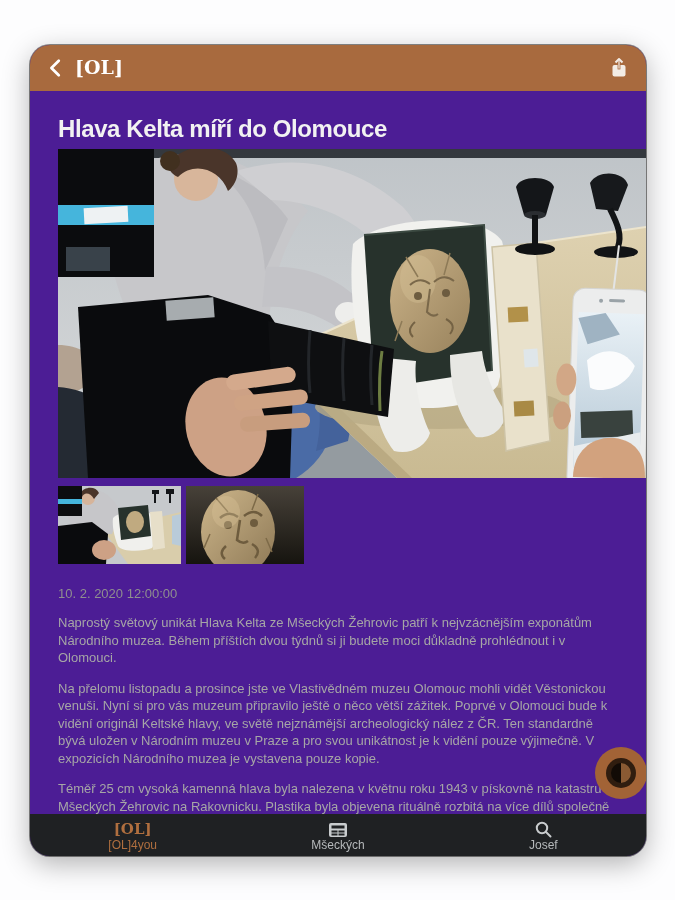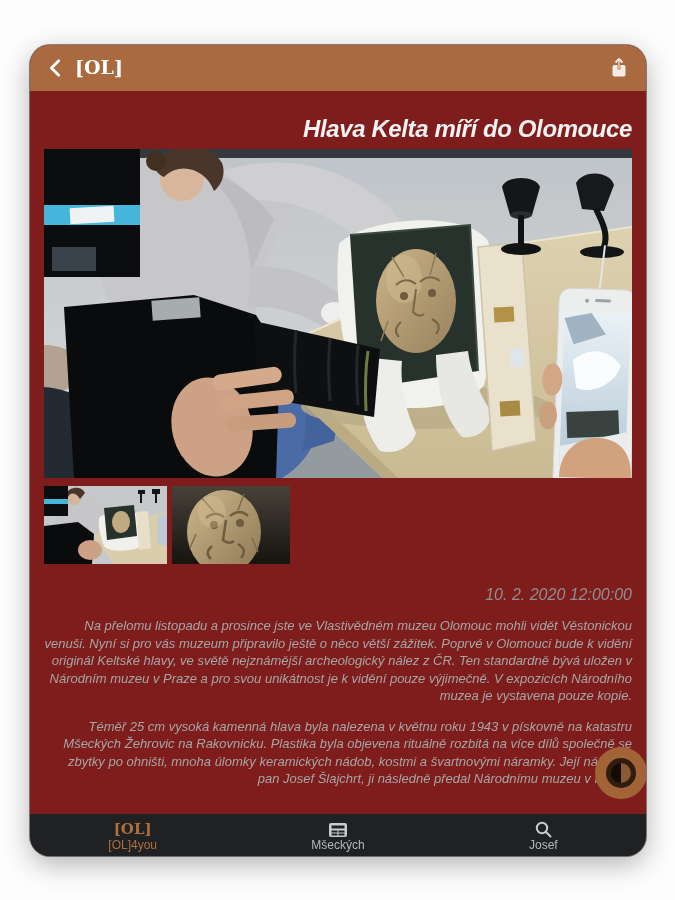--- a/index.html
+++ b/index.html
@@ -4,48 +4,48 @@
 <style>
   html,body{margin:0;padding:0;}
   body{
     width:675px;height:900px;position:relative;
     background:#fdfdfe;
     font-family:"Liberation Sans",sans-serif;
     overflow:hidden;
   }
   .device-card{
     position:absolute;left:30px;top:45px;width:616px;height:811px;
-    border-radius:20px;overflow:hidden;background:#7f1d1d;
+    border-radius:20px;overflow:hidden;background:#4c1d95;
     box-shadow:0 8px 28px rgba(0,0,0,.30),0 0 0 1px rgba(0,0,0,.45);
-    display:flex;flex-direction:column;text-align:right;
+    display:flex;flex-direction:column;
   }
   
   .app-header{
     height:46px;flex:0 0 auto;background:#a86a3e;
     display:flex;align-items:center;padding:0 13px;
   }
   .back-btn{width:26px;height:26px;display:flex;align-items:center;justify-content:center;cursor:pointer;}
   .brand-logo{
     color:#fff;font-family:"DejaVu Serif","Liberation Serif",serif;
     font-size:19px;font-weight:bold;letter-spacing:0px;margin-left:6px;line-height:1;
     padding-bottom:2px;
   }
   .header-spacer{flex:1;}
   .share-btn{width:28px;height:28px;display:flex;align-items:center;justify-content:center;cursor:pointer;}
 
   
-  .content{flex:1;padding:0 14px;overflow:hidden;position:relative;font-style:italic;}
+  .content{flex:1;padding:0 28px;overflow:hidden;position:relative;}
   .article-title{
     margin:24px 0 0 0;color:#f2f2f2;font-size:24px;font-weight:bold;
     letter-spacing:-0.4px;line-height:28px;
   }
   .hero{display:block;width:588px;height:329px;margin-top:6px;background:#222;}
   .thumbs{display:flex;gap:5px;margin-top:8px;}
   .thumb{display:block;background:#1a1a1a;cursor:pointer;}
-  .article-date{margin-top:22px;color:#8f8f8f;font-size:16px;}
+  .article-date{margin-top:22px;color:#8f8f8f;font-size:13px;}
   .body-par{color:#a6a6a6;font-size:13px;line-height:17.5px;margin:13px 0 0 0;}
 
   
   .fab{position:absolute;right:-3px;top:700px;width:56px;height:56px;cursor:pointer;}
 
   
   .tab-bar{
     height:42px;flex:0 0 auto;background:#1f2123;
     display:flex;align-items:stretch;
   }
@@ -239,20 +239,21 @@
           <circle cx="68" cy="37" r="4" fill="#6e5c3e"></circle>
         <path d="M 54,34 L 51,54 q 6,5 11,1" fill="none" stroke="#6e5c3e" stroke-width="2.5"></path>
         <path d="M 40,60 q -8,7 -1,13 M 66,58 q 10,6 3,14" fill="none" stroke="#6e5c3e" stroke-width="2.5"></path>
         <path d="M 30,12 L 42,26 M 72,8 L 66,24 M 24,48 L 18,62 M 80,52 L 86,66" fill="none" stroke="#7d6a48" stroke-width="1.5"></path>
         <ellipse cx="40" cy="26" rx="14" ry="16" fill="#dcc79b" opacity="0.35"></ellipse>
       </svg>
     </div>
 
     <div class="article-date">10. 2. 2020 12:00:00</div>
 
+    <p class="body-par">Naprostý světový unikát Hlava Kelta ze Mšeckých Žehrovic patří k nejvzácnějším exponátům Národního muzea. Během příštích dvou týdnů si ji budete moci důkladně prohlédnout i v Olomouci.</p>
     <p class="body-par">Na přelomu listopadu a prosince jste ve Vlastivědném muzeu Olomouc mohli vidět Věstonickou venuši. Nyní si pro vás muzeum připravilo ještě o něco větší zážitek. Poprvé v Olomouci bude k vidění originál Keltské hlavy, ve světě nejznámější archeologický nález z ČR. Ten standardně bývá uložen v Národním muzeu v Praze a pro svou unikátnost je k vidění pouze výjimečně. V expozicích Národního muzea je vystavena pouze kopie.</p>
     <p class="body-par">Téměř 25 cm vysoká kamenná hlava byla nalezena v květnu roku 1943 v pískovně na katastru Mšeckých Žehrovic na Rakovnicku. Plastika byla objevena rituálně rozbitá na více dílů společně se zbytky po ohništi, mnoha úlomky keramických nádob, kostmi a švartnovými náramky. Její nálezce, pan Josef Šlajchrt, ji následně předal Národnímu muzeu v Praze.</p>
   </div>
 
   <svg class="fab" viewBox="0 0 56 56">
     <circle cx="28" cy="28" r="26" fill="#a26336"></circle>
     <circle cx="28" cy="28" r="15" fill="#301d0f"></circle>
     <circle cx="28" cy="28" r="10" fill="#120b06"></circle>
     <path d="M28 18 a10 10 0 0 1 0 20 z" fill="#8a5a33"></path>
   </svg>

